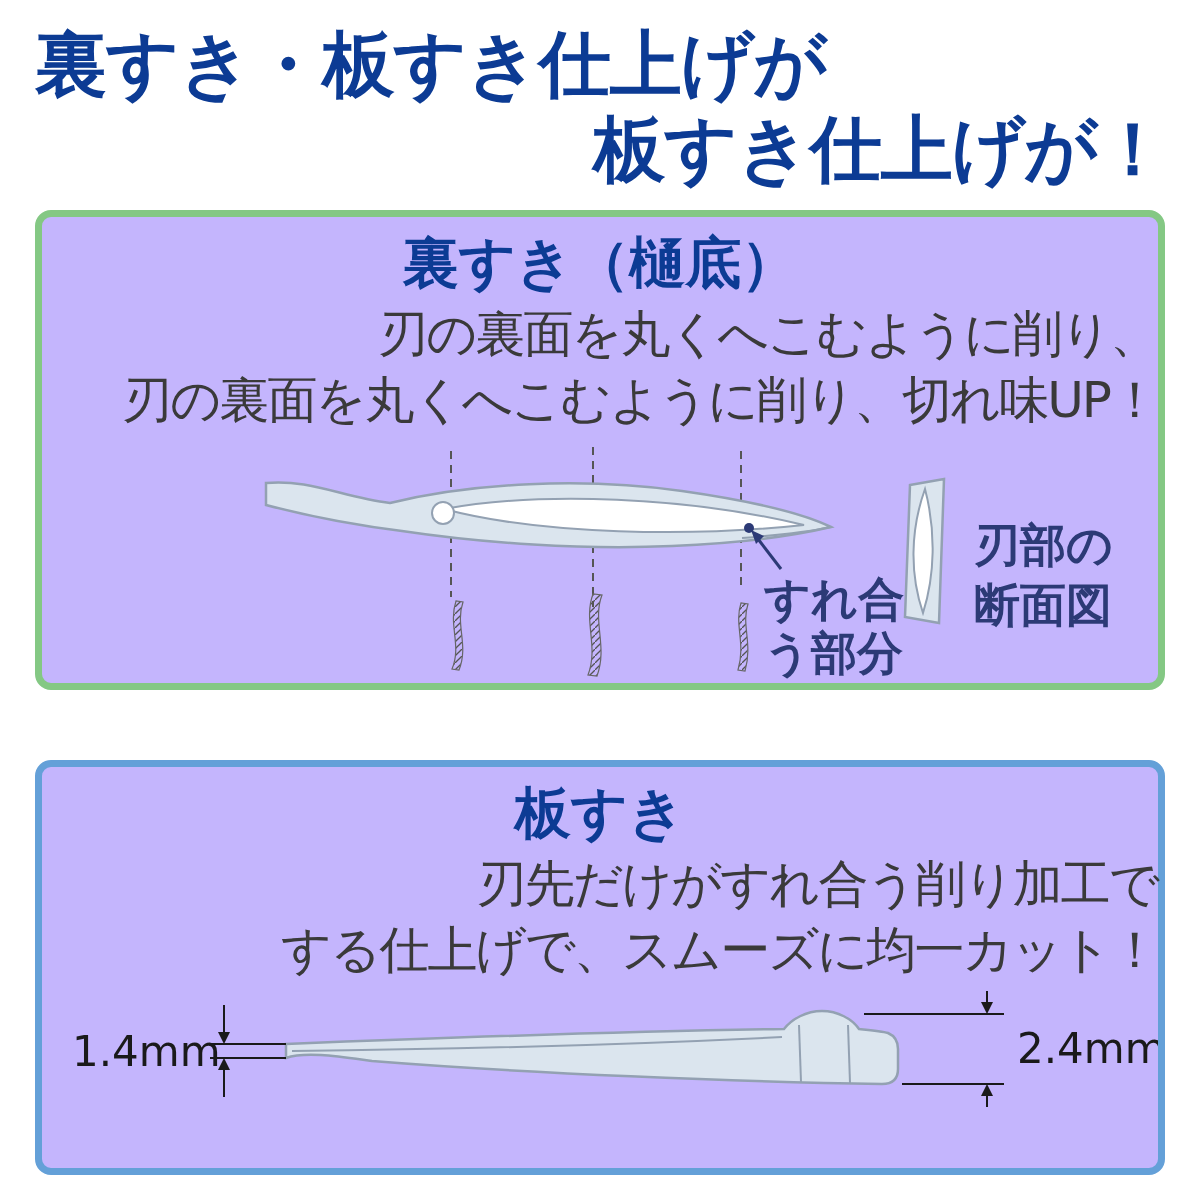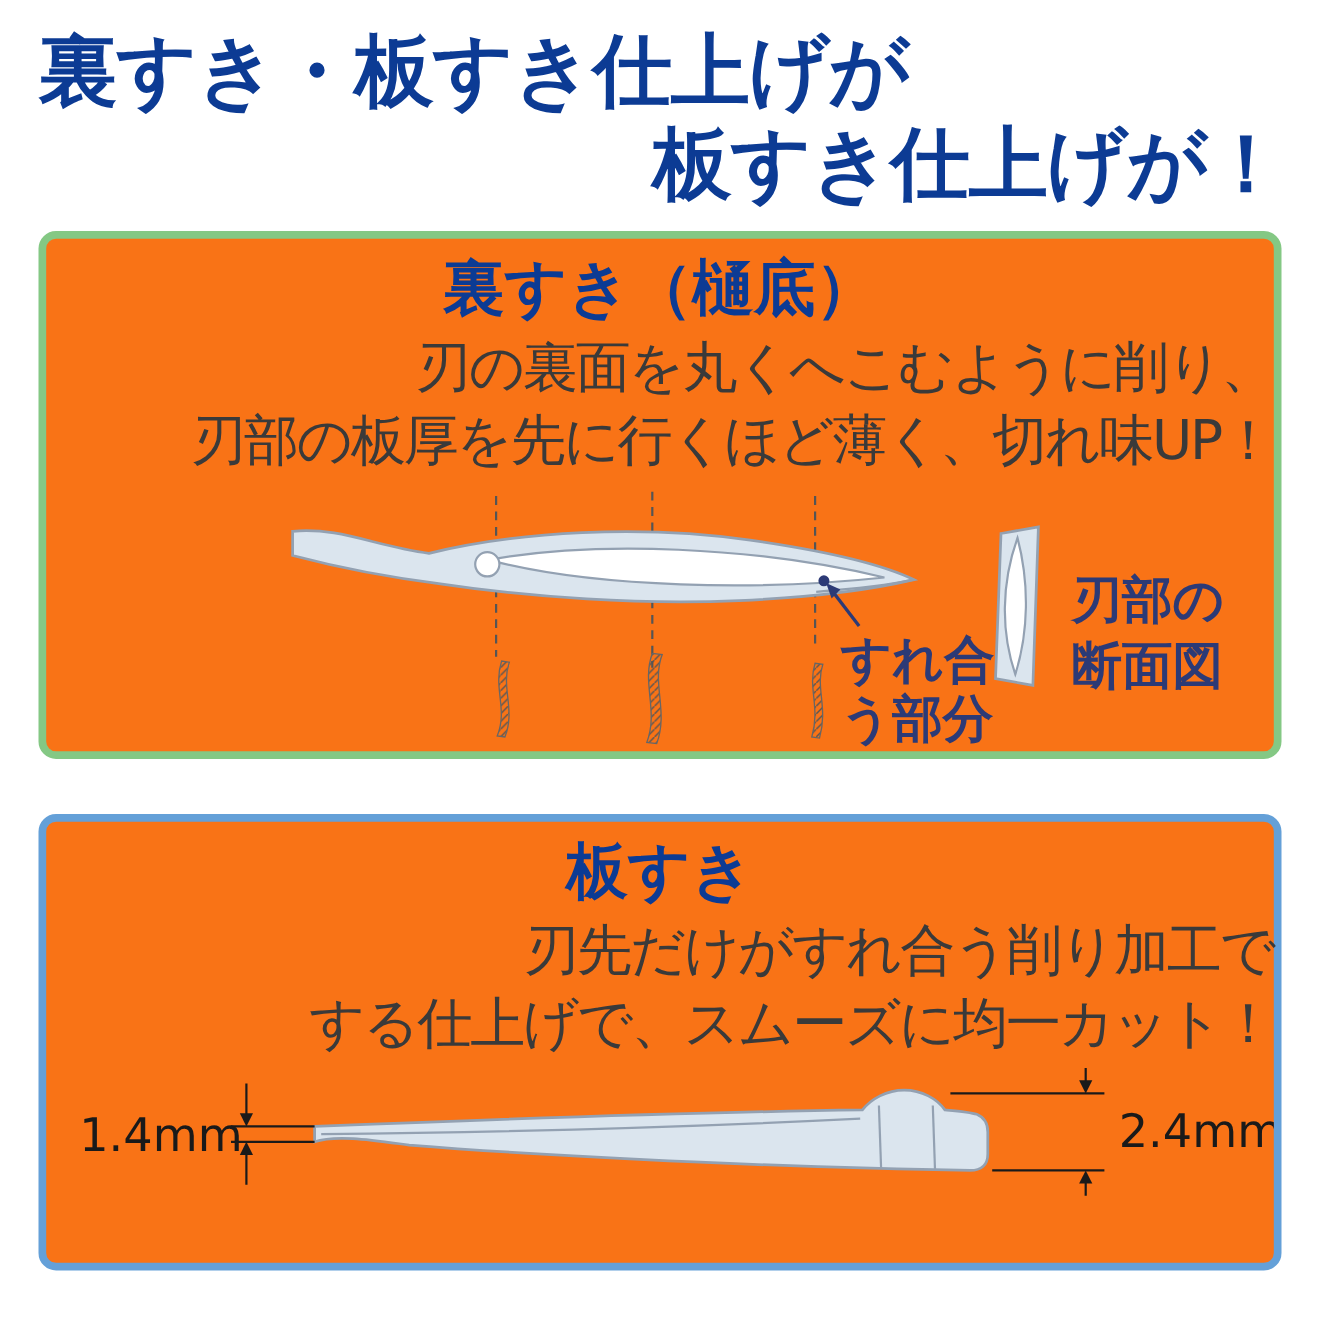--- a/index.html
+++ b/index.html
@@ -27,24 +27,24 @@
     font-size: 72px; font-weight: bold;
     color: var(--title-blue);
     line-height: 1.18; letter-spacing: -1px;
     white-space: nowrap;
   }
   .title-line2 { text-align: right; padding-right: 2px; }
 
   .panel {
     margin: 0 35px;
     border-radius: 16px;
-    background: #f97316;
+    background: #c4b5fd;
   }
   .panel-green { border: 7px solid var(--green-border); margin-top: 18px; height: 480px; }
-  .panel-blue  { border: 7px solid var(--blue-border);  margin-top: 50px; height: 415px; }
+  .panel-blue  { border: 7px solid var(--blue-border);  margin-top: 70px; height: 415px; }
 
   .panel h2 {
     margin: 14px 0 6px 0;
     text-align: center;
     font-size: 56px; font-weight: bold;
     color: var(--title-blue);
     line-height: 1.15;
   }
   .panel .desc {
     margin: 2px 0 0 0;
@@ -77,21 +77,21 @@
 
   <div class="header">
     <div class="title-line1">裏すき・板すき仕上げが</div>
     <div class="title-line2">板すき仕上げが！</div>
   </div>
 
   <section class="panel panel-green">
     <h2>裏すき（樋底）</h2>
     <p class="desc">
       <span>刃の裏面を丸くへこむように削り、</span><br>
-      <span>刃部の板厚を先に行くほど薄く、切れ味UP！</span>
+      <span>刃の裏面を丸くへこむように削り、切れ味UP！</span>
     </p>
 
     <svg class="diagram" width="1116" height="244" viewBox="0 0 1116 244">
       <defs>
         <pattern id="hatch" patternUnits="userSpaceOnUse" width="7" height="7">
           <path d="M0,7 L7,0" stroke="#555" stroke-width="1.3"></path>
         </pattern>
       </defs>
 
       <line class="section-line" x1="409" y1="12" x2="409" y2="158"></line>

